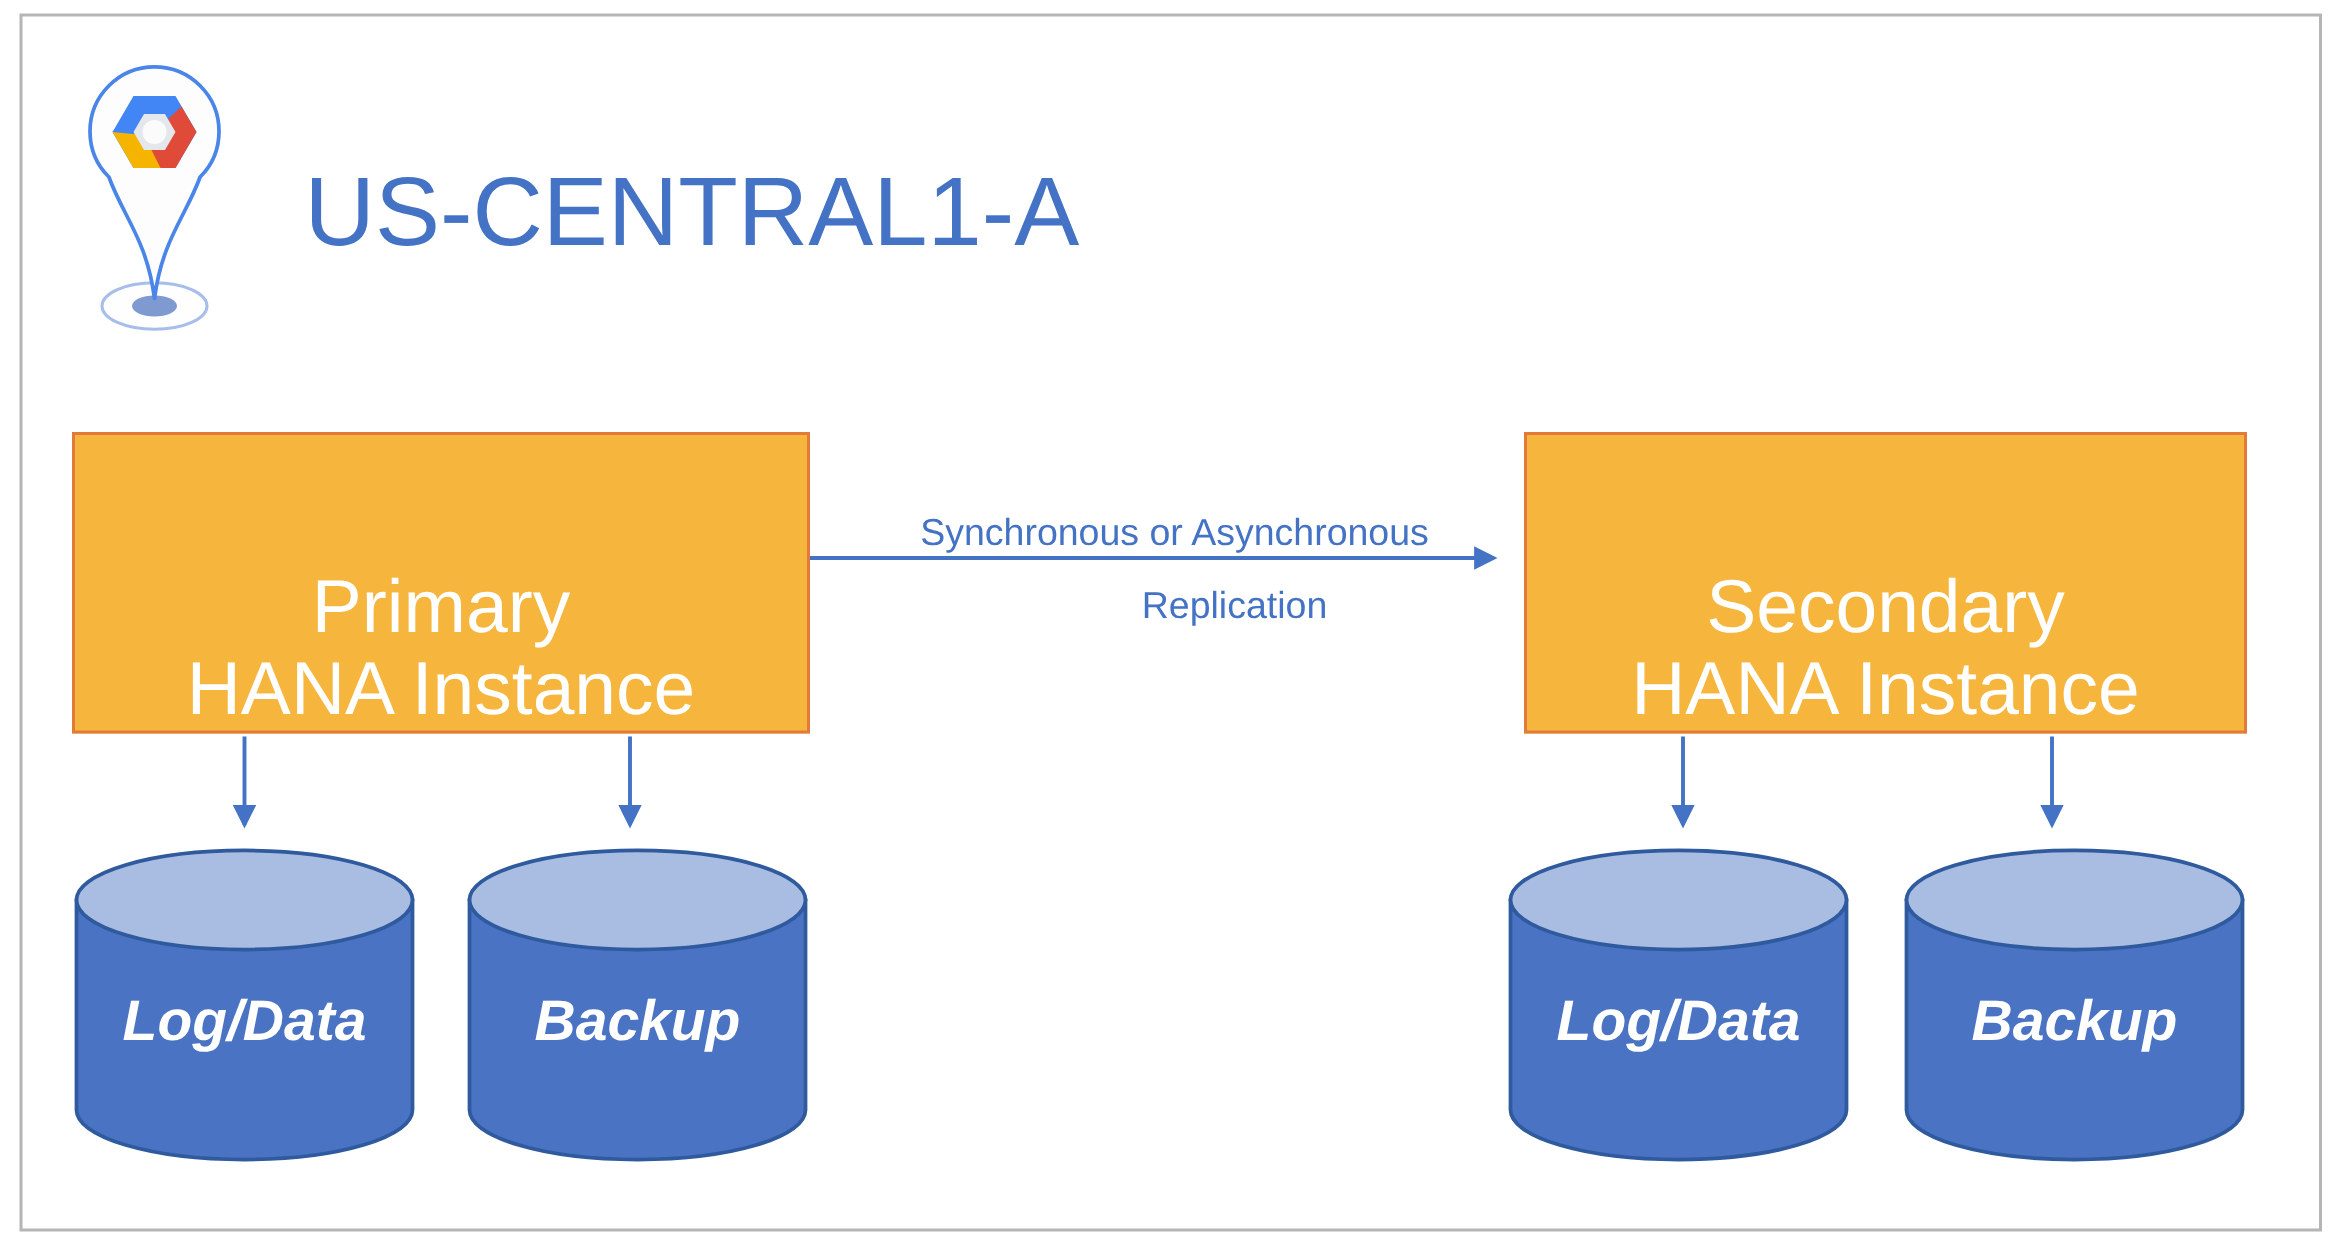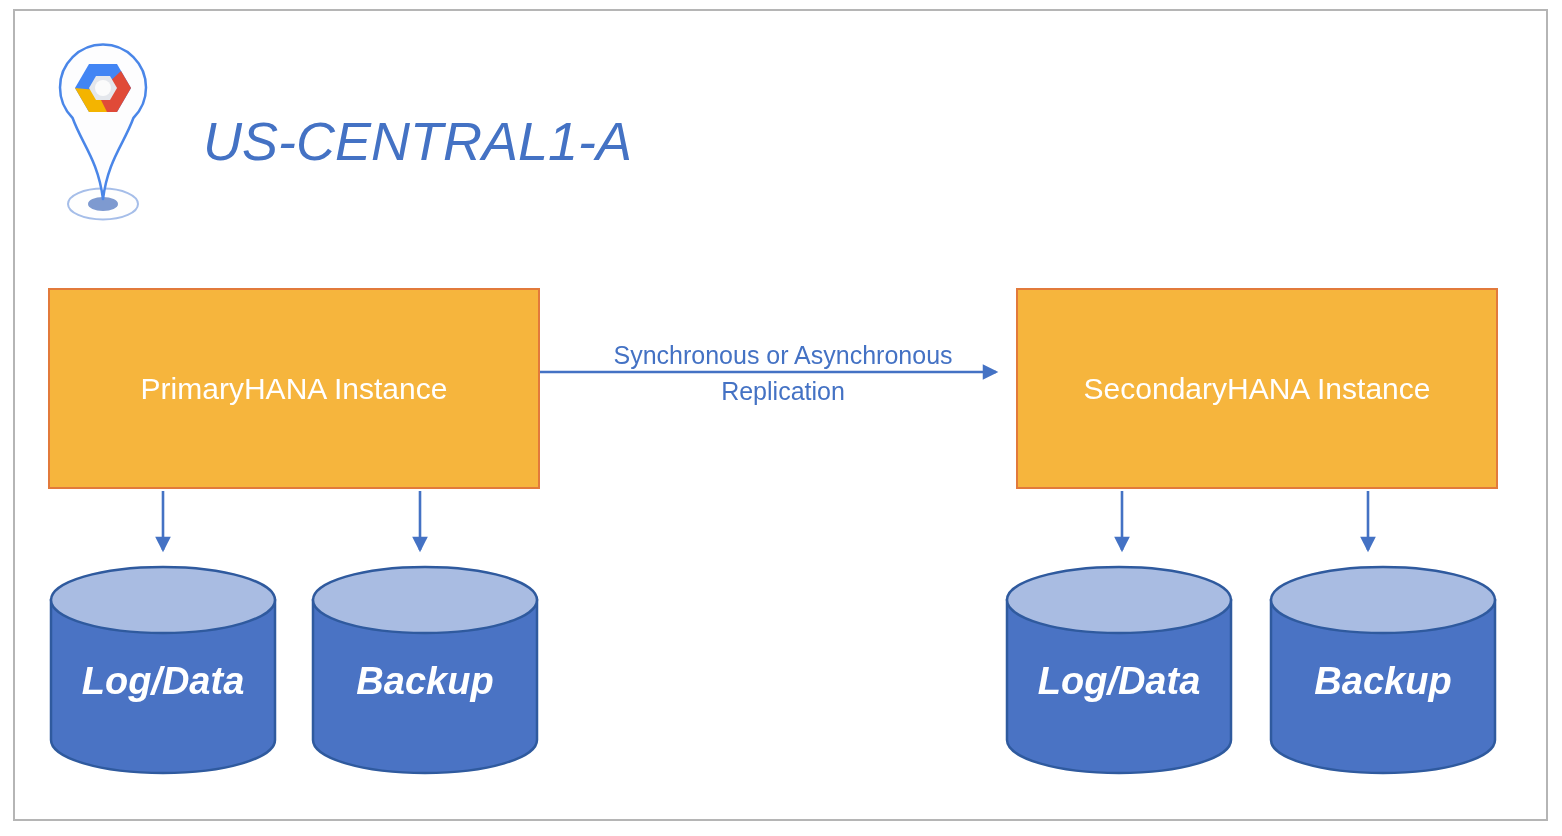--- a/index.html
+++ b/index.html
@@ -19,57 +19,56 @@
     background: #ffffff;
   }
   .zone-pin {
     position: absolute;
     left: 55px; top: 42px;
     width: 96px; height: 186px;
   }
   .zone-title {
     position: absolute;
     left: 203px; top: 110px;
-    font-size: 54px;
+    font-size: 65px;
     line-height: 62px;
     color: #4472C4;
     letter-spacing: 0px;
     white-space: nowrap;
-    font-style: italic;
   }
   .node-box {
     position: absolute;
     top: 288px;
     height: 201px;
     background: #F6B53D;
     border: 2.5px solid #E27A3B;
     display: flex;
-    flex-direction: row;
+    flex-direction: column;
     align-items: center;
-    justify-content: center;
+    justify-content: flex-end;
     color: #ffffff;
-    font-size: 30px;
+    font-size: 50px;
     line-height: 55px;
     text-align: center;
   }
   .node-primary { left: 48px; width: 492px; }
   .node-secondary { left: 1016px; width: 482px; }
   .repl-label {
     position: absolute;
     left: 540px;
     width: 470px;
     text-align: center;
     color: #4472C4;
     font-size: 25px;
     line-height: 28px;
     white-space: nowrap;
     padding-left: 16px;
   }
   .repl-line1 { top: 341px; }
-  .repl-line2 { top: 377px; }
+  .repl-line2 { top: 390px; margin-left: 40px; }
   .arrow-layer {
     position: absolute;
     left: 0; top: 0;
     width: 1562px; height: 836px;
     pointer-events: none;
   }
   .cyl {
     position: absolute;
     top: 564px;
     width: 230px;

